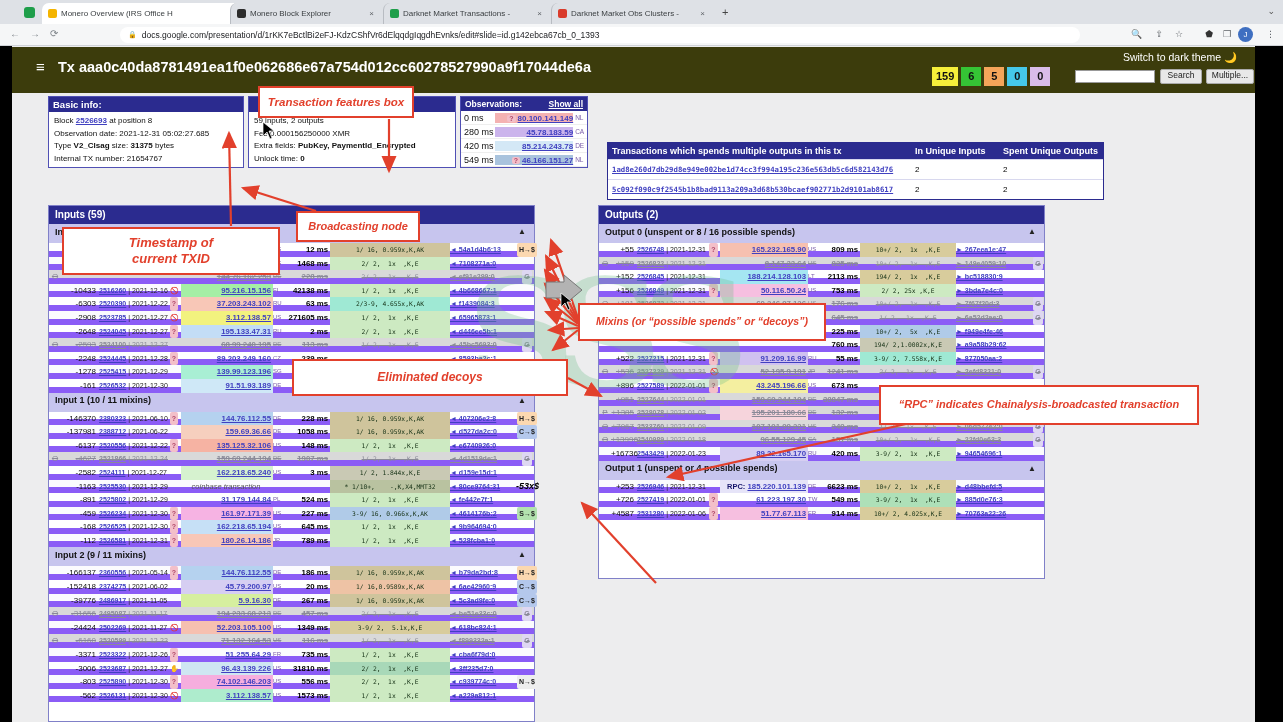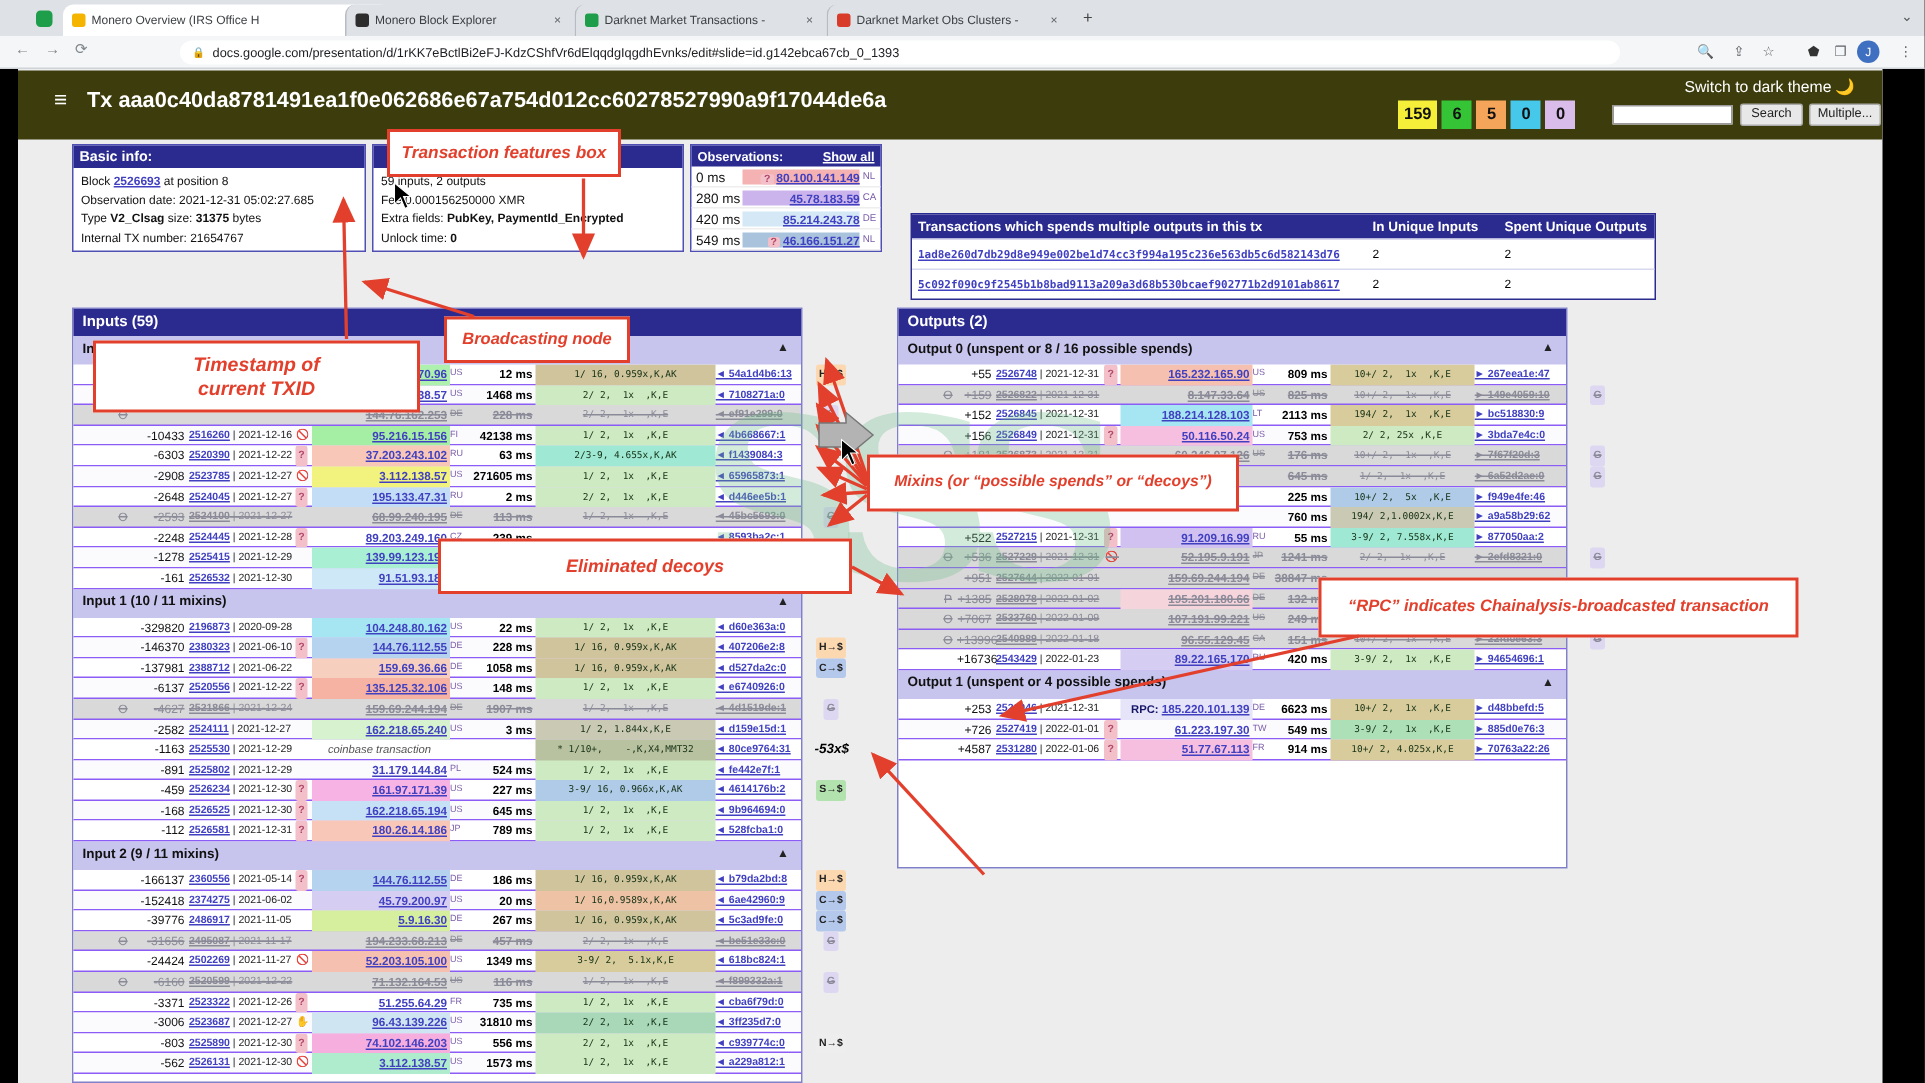--- a/index.html
+++ b/index.html
@@ -51,21 +51,21 @@
   .sp-hash{font-family:"DejaVu Sans Mono",monospace;font-size:7.3px;}
   
   #thistx{position:absolute;left:48px;top:172px;width:372px;height:26px;background:#fff;border:1px solid #5050b4;display:flex;align-items:center;font-size:9.5px;}
   .chip-q{display:inline-block;background:#f3bfc9;color:#b04868;font-size:7px;font-weight:bold;border-radius:2px;padding:0 2px;margin-right:2px;}
   .feat-cell{background:#d6ca9b;font-family:"DejaVu Sans Mono",monospace;font-size:7.5px;white-space:pre;padding:3px 4px;}
   
   .iopanel{position:absolute;background:#fff;border:1px solid #8080c8;}
   .io-title{background:#2b2b8f;color:#fff;font-weight:bold;font-size:10px;padding:3px 6px;height:18px;}
   .io-sub{background:#c7c5ee;color:#111;font-size:9px;font-weight:bold;padding:2.5px 6px;height:19px;position:relative;}
   .io-sub .tri{position:absolute;right:8px;top:3px;font-size:8px;color:#222;cursor:pointer;}
-  .iorow{display:grid;height:13.6px;line-height:13.6px;font-size:8px;border-bottom:1px solid #8b5cf6;background:#fff;padding-left:27px;}
+  .iorow{display:grid;height:13.6px;line-height:13.6px;font-size:8px;border-bottom:6px solid #8b5cf6;background:#fff;}
   .iorow:nth-child(odd){background:#fbfbfe;}
   .irow{grid-template-columns:12px 38px 70px 12px 92px 15px 42px 120px 64px 26px;}
   .orow{grid-template-columns:12px 26px 72px 11px 88px 14px 38px 96px 74px 16px;}
   .c-m{font-size:8px;color:#333;text-align:center;}
   .c-a{text-align:right;font-size:8px;color:#111;padding-right:3px;}
   .c-td{overflow:hidden;white-space:nowrap;font-size:7px;color:#222;}
   .c-td a{font-size:7px;}
   .c-f{text-align:center;font-size:7px;overflow:hidden;}
   .c-ip{text-align:right;font-size:7.8px;white-space:nowrap;overflow:hidden;padding-right:2px;}
   .c-cc{font-size:6px;color:#7a5ca8;overflow:hidden;}
@@ -369,32 +369,20 @@
             <span class="c-ip" style="background: rgb(207, 232, 247);"><a class="plink" style="font-size: 7.8px;">91.51.93.189</a></span>
             <span class="c-cc">DE</span>
             <span class="c-ms"></span>
             <span class="c-r"></span>
             <span class="c-l"></span>
             <span class="c-b"></span>
           </div>
           <div class="io-sub"><span>Input 1 (10 / 11 mixins)</span><span class="tri">▲</span></div>
           <div class="iorow irow">
             <span class="c-m"></span>
-            <span class="c-a">-329820</span>
-            <span class="c-td"><a class="plink">2196873</a><span> | 2020-09-28</span></span>
-            <span class="c-f"></span>
-            <span class="c-ip" style="background: rgb(165, 230, 242);"><a class="plink" style="font-size: 7.8px;">104.248.80.162</a></span>
-            <span class="c-cc">US</span>
-            <span class="c-ms">22 ms</span>
-            <span class="c-r" style="background: rgb(205, 234, 194);">1/ 2,  1x  ,K,E</span>
-            <span class="c-l"><a class="plink">◄ d60e363a:0</a></span>
-            <span class="c-b"></span>
-          </div>
-          <div class="iorow irow">
-            <span class="c-m"></span>
             <span class="c-a">-146370</span>
             <span class="c-td"><a class="plink">2380323</a><span> | 2021-06-10</span></span>
             <span class="c-f"><span class="chip-q">?</span></span>
             <span class="c-ip" style="background: rgb(181, 210, 239);"><a class="plink" style="font-size: 7.8px;">144.76.112.55</a></span>
             <span class="c-cc">DE</span>
             <span class="c-ms">228 ms</span>
             <span class="c-r" style="background: rgb(207, 196, 156);">1/ 16, 0.959x,K,AK</span>
             <span class="c-l"><a class="plink">◄ 407206e2:8</a></span>
             <span class="c-b"><span class="badge b-H">H→$</span></span>
           </div>
@@ -746,20 +734,32 @@
             <span class="c-m">O</span>
             <span class="c-a">+536</span>
             <span class="c-td"><a class="plink">2527229</a><span> | 2021-12-31</span></span>
             <span class="c-f"><span class="ban">🚫</span></span>
             <span class="c-ip"><a class="plink" style="font-size: 7.8px;">52.195.9.191</a></span>
             <span class="c-cc">JP</span>
             <span class="c-ms">1241 ms</span>
             <span class="c-r">2/ 2,  1x  ,K,E</span>
             <span class="c-l"><a class="plink">► 2efd8321:0</a></span>
             <span class="c-b"><span class="badge b-G">G</span></span>
+          </div>
+          <div class="iorow orow">
+            <span class="c-m"></span>
+            <span class="c-a">+896</span>
+            <span class="c-td"><a class="plink">2527589</a><span> | 2022-01-01</span></span>
+            <span class="c-f"><span class="chip-q">?</span></span>
+            <span class="c-ip" style="background: rgb(244, 239, 160);"><a class="plink" style="font-size: 7.8px;">43.245.196.66</a></span>
+            <span class="c-cc">US</span>
+            <span class="c-ms">673 ms</span>
+            <span class="c-r"></span>
+            <span class="c-l"></span>
+            <span class="c-b"></span>
           </div>
           <div class="iorow orow struck">
             <span class="c-m"></span>
             <span class="c-a">+951</span>
             <span class="c-td"><a class="plink">2527644</a><span> | 2022-01-01</span></span>
             <span class="c-f"></span>
             <span class="c-ip"><a class="plink" style="font-size: 7.8px;">159.69.244.194</a></span>
             <span class="c-cc">DE</span>
             <span class="c-ms">38847 ms</span>
             <span class="c-r"></span>

